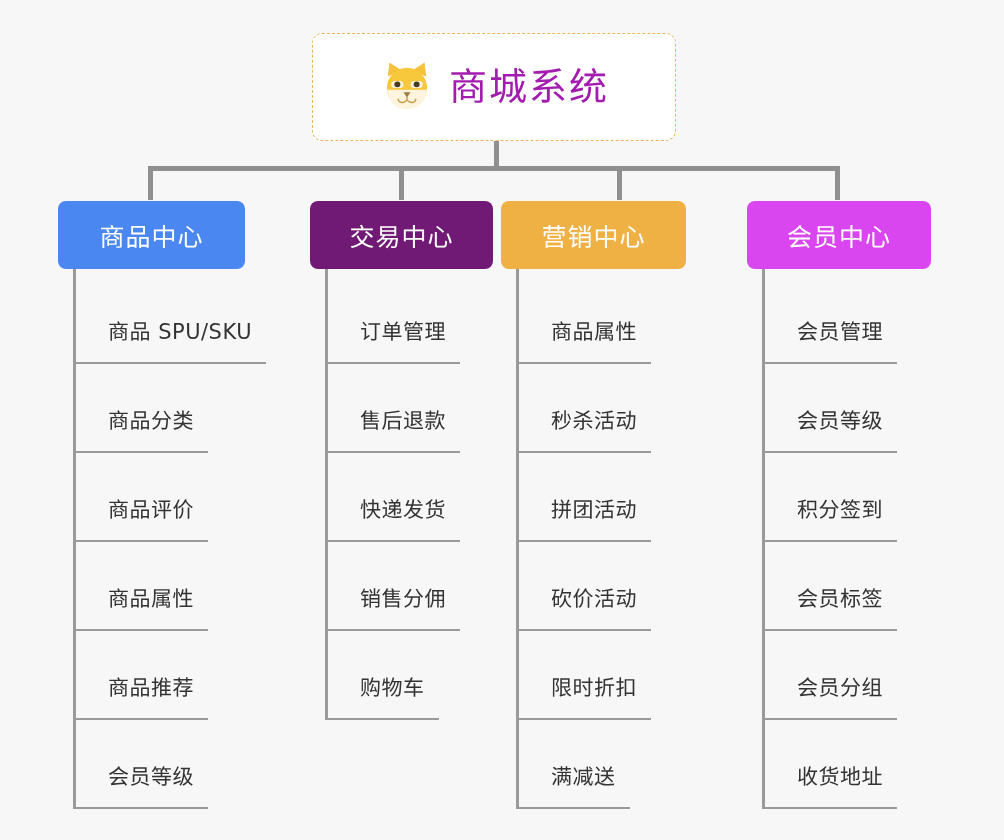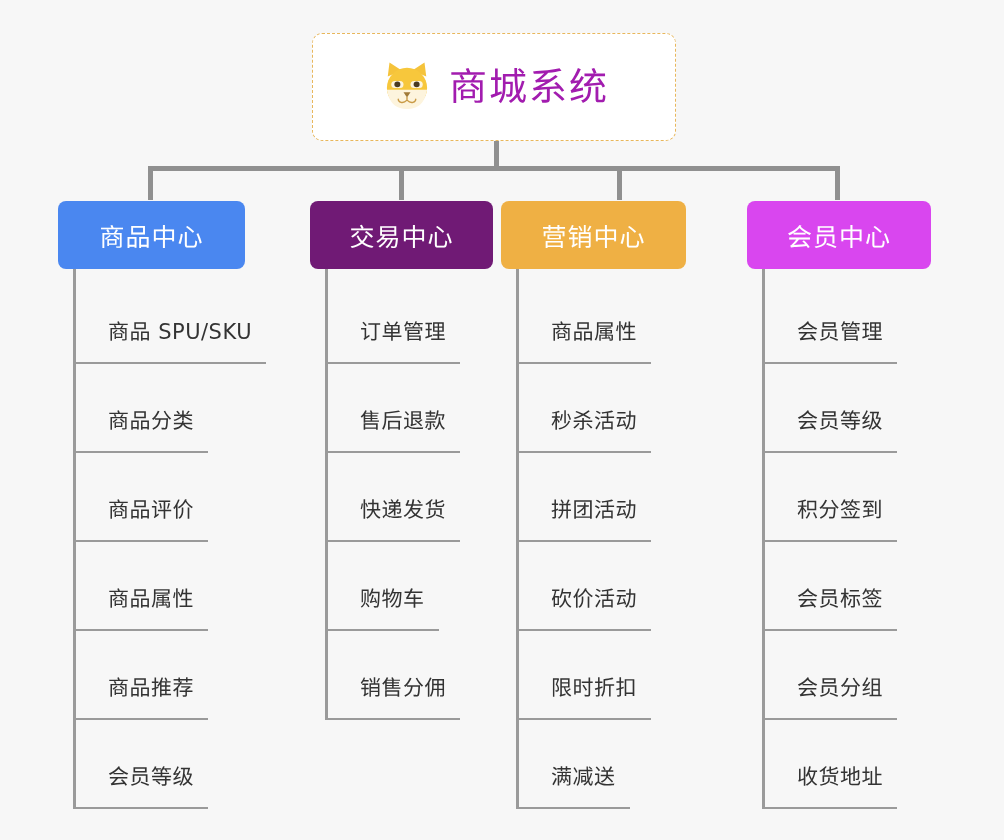--- a/index.html
+++ b/index.html
@@ -189,24 +189,24 @@
       <div class="leaf-item">
           <span class="leaf-label">订单管理</span>
         </div>
       <div class="leaf-item">
           <span class="leaf-label">售后退款</span>
         </div>
       <div class="leaf-item">
           <span class="leaf-label">快递发货</span>
         </div>
       <div class="leaf-item">
+          <span class="leaf-label">销售分佣</span>
+        </div>
+      <div class="leaf-item">
           <span class="leaf-label">购物车</span>
-        </div>
-      <div class="leaf-item">
-          <span class="leaf-label">销售分佣</span>
         </div>
     </div>
   </div>
 
   <div class="column" style="left:501px;width:185px;">
     <div class="cat-box" style="background:#efb044;">
       <span>营销中心</span>
     </div>
     <div class="leaf-list">
       <div class="leaf-item">

